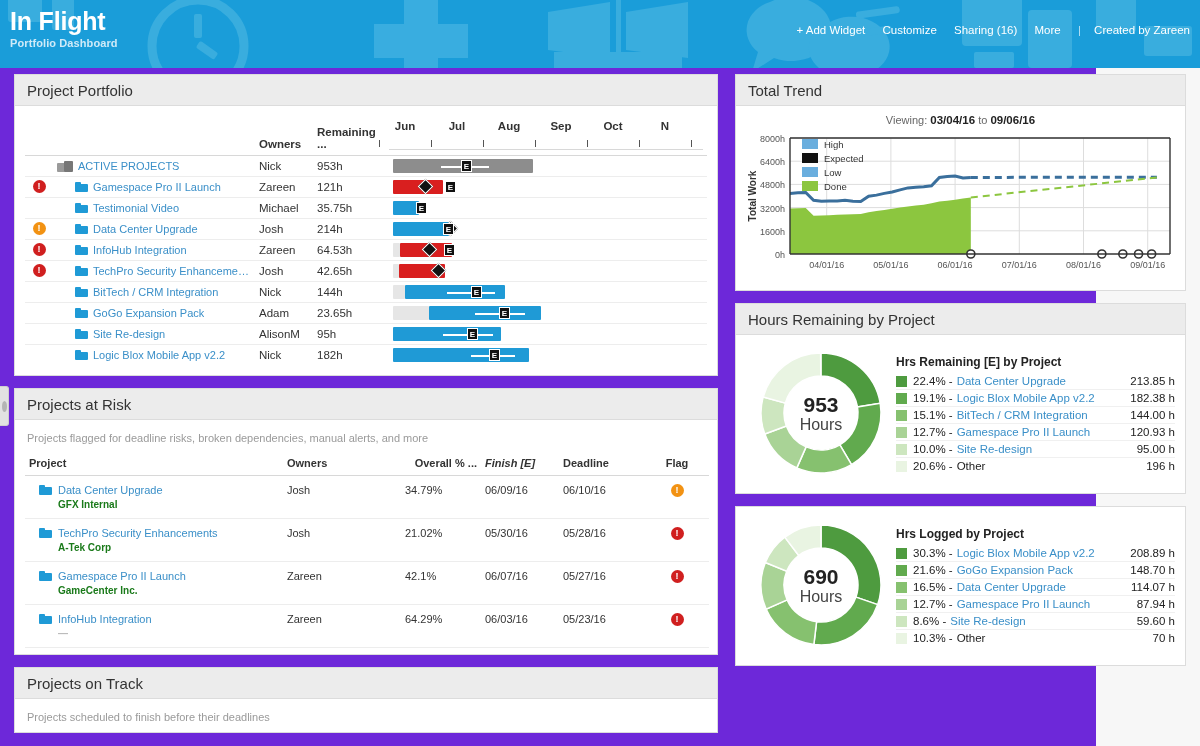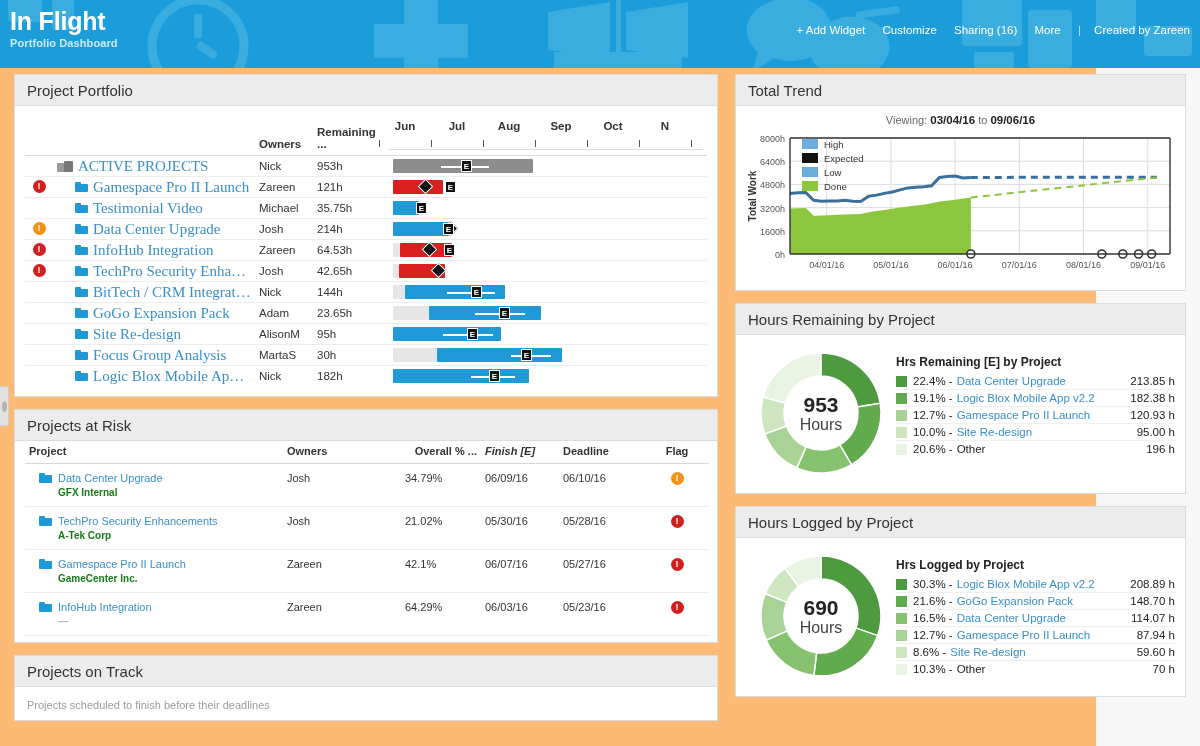--- a/index.html
+++ b/index.html
@@ -28,21 +28,21 @@
   }
   .hdr-nav {
     position: absolute; right: 10px; top: 24px; z-index: 3;
     font-size: 11.5px; color: #ffffff; white-space: nowrap;
   }
   .hdr-nav a { color:#fff; text-decoration:none; margin-left: 14px; }
   .hdr-nav .sep { margin-left: 14px; color: #b9e0f4; }
   .hdr-nav .creator { margin-left: 10px; }
 
   
-  .body-wrap { position:relative; width:1096px; height:678px; background:#fdba74; }
+  .body-wrap { position:relative; width:1096px; height:678px; background:#6d28d9; }
   .col-left { position:absolute; left:14px; top:6px; width:704px; }
   .col-right { position:absolute; left:735px; top:6px; width:451px; }
 
   .edge-handle{
     position:absolute; left:0px; top:318px; width:9px; height:40px;
     background:#e2e2e2; border:1px solid #cfcfcf; border-left:none;
     border-radius:0 3px 3px 0;
   }
   .edge-handle::after{
     content:""; position:absolute; left:2px; top:14px;
@@ -72,22 +72,22 @@
     border-top:1px solid #ededed; vertical-align:middle;
   }
   .pf tr:first-child td { border-top:1px solid #d8d8d8; }
   .c-flag { width:28px; text-align:center; }
   .c-name { width:202px; }
   .c-own  { width:58px; }
   .c-rem  { width:72px; }
   .c-gantt{ width:auto; }
 
   .nm { display:flex; align-items:center; gap:5px; }
-  .nm .lnk { color:#3a8fc8; font-size:15px; white-space:nowrap;
-             overflow:hidden; text-overflow:ellipsis;font-family:Liberation Serif, serif; }
+  .nm .lnk { color:#3a8fc8; font-size:11px; white-space:nowrap;
+             overflow:hidden; text-overflow:ellipsis; }
   .nm.root .lnk { color:#3a8fc8; }
   .indent { padding-left:18px; }
 
   .folder{ width:13px; height:10px; position:relative; flex:0 0 auto; }
   .folder::before{
     content:""; position:absolute; left:0; top:0; width:6px; height:3px;
     background:#1f9ad6; border-radius:1px 1px 0 0;
   }
   .folder::after{
     content:""; position:absolute; left:0; top:2px; width:13px; height:8px;
@@ -430,39 +430,20 @@
                       <div class="eline" style="left: 54px; width: 50px;"></div>
                       <div class="emark" style="left: 78px;">E</div>
                     </div>
                   </td>
                 </tr>
                 <tr>
                   <td class="c-flag"></td>
                   <td class="c-name">
                     <div class="nm indent">
                       <span class="folder"></span>
-                      <a class="lnk" href="#" style="text-decoration: none;">Focus Group Analysis</a>
-                    </div>
-                  </td>
-                  <td class="c-own">MartaS</td>
-                  <td class="c-rem">30h</td>
-                  <td class="c-gantt">
-                    <div class="gwrap">
-                      <div class="bar ghost" style="left: 4px; width: 44px;"></div>
-                      <div class="bar blue" style="left: 48px; width: 125px;"></div>
-                      <div class="eline" style="left: 122px; width: 40px;"></div>
-                      <div class="emark" style="left: 132px;">E</div>
-                    </div>
-                  </td>
-                </tr>
-                <tr>
-                  <td class="c-flag"></td>
-                  <td class="c-name">
-                    <div class="nm indent">
-                      <span class="folder"></span>
                       <a class="lnk" href="#" style="text-decoration: none;">Logic Blox Mobile App v2.2</a>
                     </div>
                   </td>
                   <td class="c-own">Nick</td>
                   <td class="c-rem">182h</td>
                   <td class="c-gantt">
                     <div class="gwrap">
                       <div class="bar blue" style="left: 4px; width: 136px;"></div>
                       <div class="eline" style="left: 82px; width: 44px;"></div>
                       <div class="emark" style="left: 100px;">E</div>
@@ -471,20 +452,21 @@
                 </tr>
               </tbody>
           </table>
         </div>
       </div>
 
       <div class="panel">
         <div class="panel-hd">
           <h2>Projects at Risk</h2>
         </div>
+        <div class="panel-note">Projects flagged for deadline risks, broken dependencies, manual alerts, and more</div>
         <div class="panel-body" style="padding:0 10px 6px 10px;">
           <table class="rt">
             <colgroup>
               <col style="width:258px">
                 <col style="width:118px">
                 <col style="width:80px">
               <col style="width:78px">
                 <col style="width:86px">
                 <col style="width:64px">
             </colgroup>
@@ -664,20 +646,26 @@
                   <a class="lname" href="#" style="text-decoration: none;">Data Center Upgrade</a>
                   <span class="lval">213.85 h</span>
                 </div>
                 <div class="lrow">
                   <span class="swatch" style="background: rgb(97, 170, 78);"></span>
                   <span class="lpct">19.1% -</span>
                   <a class="lname" href="#" style="text-decoration: none;">Logic Blox Mobile App v2.2</a>
                   <span class="lval">182.38 h</span>
                 </div>
                 <div class="lrow">
+                  <span class="swatch" style="background: rgb(134, 193, 111);"></span>
+                  <span class="lpct">15.1% -</span>
+                  <a class="lname" href="#" style="text-decoration: none;">BitTech / CRM Integration</a>
+                  <span class="lval">144.00 h</span>
+                </div>
+                <div class="lrow">
                   <span class="swatch" style="background: rgb(169, 211, 150);"></span>
                   <span class="lpct">12.7% -</span>
                   <a class="lname" href="#" style="text-decoration: none;">Gamespace Pro II Launch</a>
                   <span class="lval">120.93 h</span>
                 </div>
                 <div class="lrow">
                   <span class="swatch" style="background: rgb(205, 230, 191);"></span>
                   <span class="lpct">10.0% -</span>
                   <a class="lname" href="#" style="text-decoration: none;">Site Re-design</a>
                   <span class="lval">95.00 h</span>
@@ -687,23 +675,20 @@
                   <span class="lpct">20.6% -</span>
                   <span class="lname plain">Other</span>
                   <span class="lval">196 h</span>
                 </div>
               </div>
           </div>
         </div>
       </div>
 
       <div class="panel">
-        <div class="panel-hd">
-          <h2>Hours Logged by Project</h2>
-        </div>
         <div class="donut-body">
           <div class="donut-left">
             <div class="donut-wrap">
               <svg id="donut-log" width="128" height="128" viewBox="0 0 128 128">
                   <path d="M 64 4 A 60 60 0 0 1 120.7037845107883 83.61328177929654
                L 98.96733378165277 76.09485709723288 A 37 37 0 0 0 64 27 Z" fill="#4e9b3f" stroke="#ffffff" stroke-width="1.5"></path>
                   <path d="M 120.7037845107883 83.61328177929654 A 60 60 0 0 1 56.854170394307815 123.57295627418881
                L 59.593405076489816 100.73665636908311 A 37 37 0 0 0 98.96733378165277 76.09485709723288 Z" fill="#61aa4e" stroke="#ffffff" stroke-width="1.5"></path>
                   <path d="M 56.854170394307815 123.57295627418881 A 60 60 0 0 1 9.085529642744945 88.17438614281977
                L 30.13607661302605 78.90753812140552 A 37 37 0 0 0 59.593405076489816 100.73665636908311 Z" fill="#86c16f" stroke="#ffffff" stroke-width="1.5"></path>

